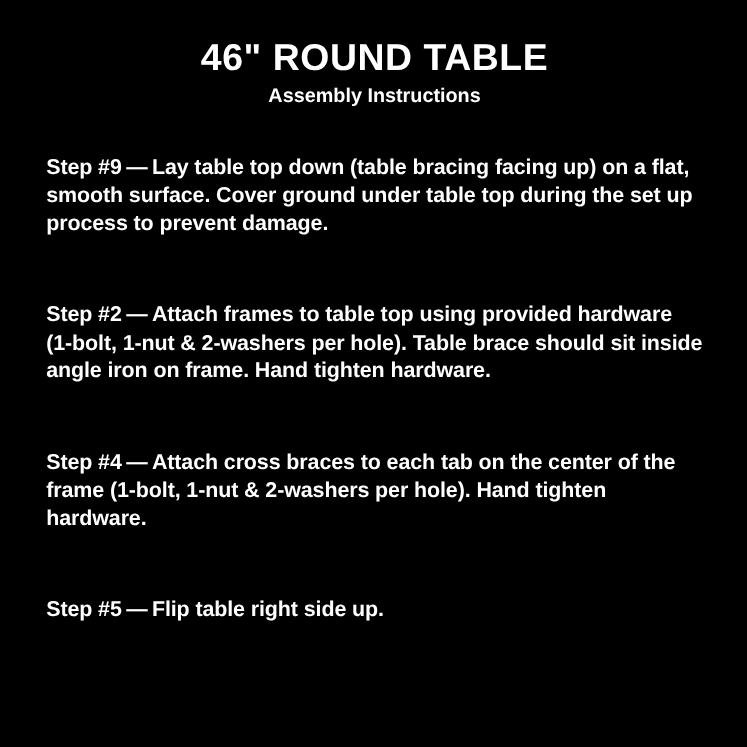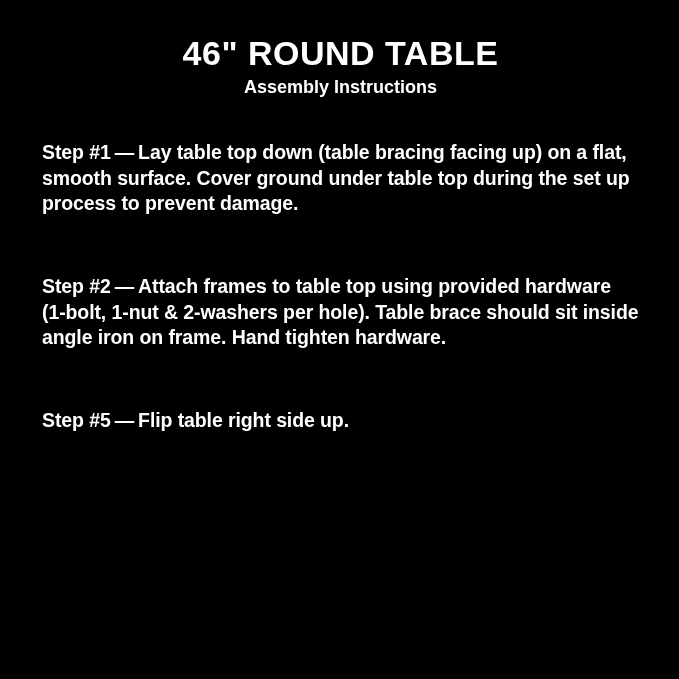--- a/index.html
+++ b/index.html
@@ -59,27 +59,30 @@
 <body>
 
 <div class="page">
 
   <h1 class="title">46" ROUND TABLE</h1>
   <h2 class="subtitle">Assembly Instructions</h2>
 
   <div class="steps">
 
     <p class="step">
-      <span class="label">Step #1</span><span class="dash">—</span><span>Lay table top down (table bracing facing up) on a flat, smooth surface. Cover ground under table top during the set up process to prevent damage.</span>
+      <span class="label">Step #9</span><span class="dash">—</span><span>Lay table top down (table bracing facing up) on a flat, smooth surface. Cover ground under table top during the set up process to prevent damage.</span>
     </p>
 
     <p class="step">
       <span class="label">Step #2</span><span class="dash">—</span><span>Attach frames to table top using provided hardware (1-bolt, 1-nut &amp; 2-washers per hole). Table brace should sit inside angle iron on frame. Hand tighten hardware.</span>
     </p>
 
 
+    <p class="step">
+      <span class="label">Step #4</span><span class="dash">—</span><span>Attach cross braces to each tab on the center of the frame (1-bolt, 1-nut &amp; 2-washers per hole). Hand tighten hardware.</span>
+    </p>
 
     <p class="step">
       <span class="label">Step #5</span><span class="dash">—</span><span>Flip table right side up.</span>
     </p>
 
   </div>
 </div>
 
 </body></html>

